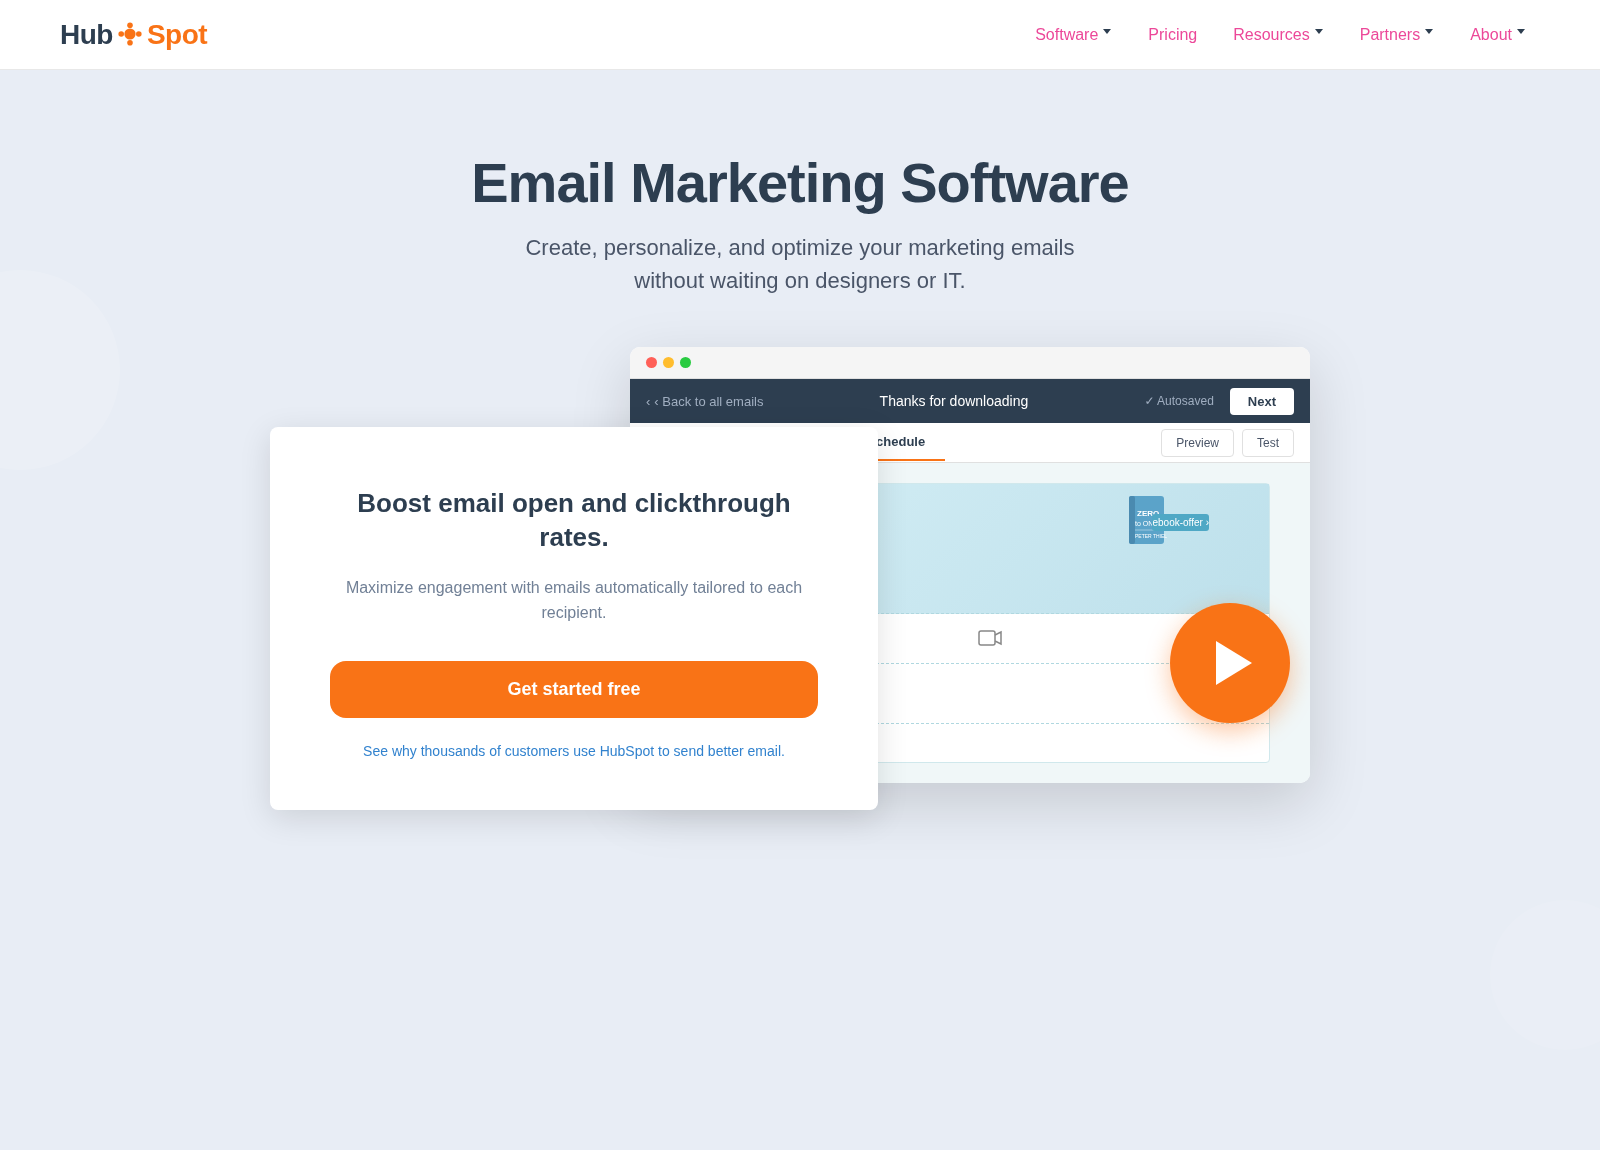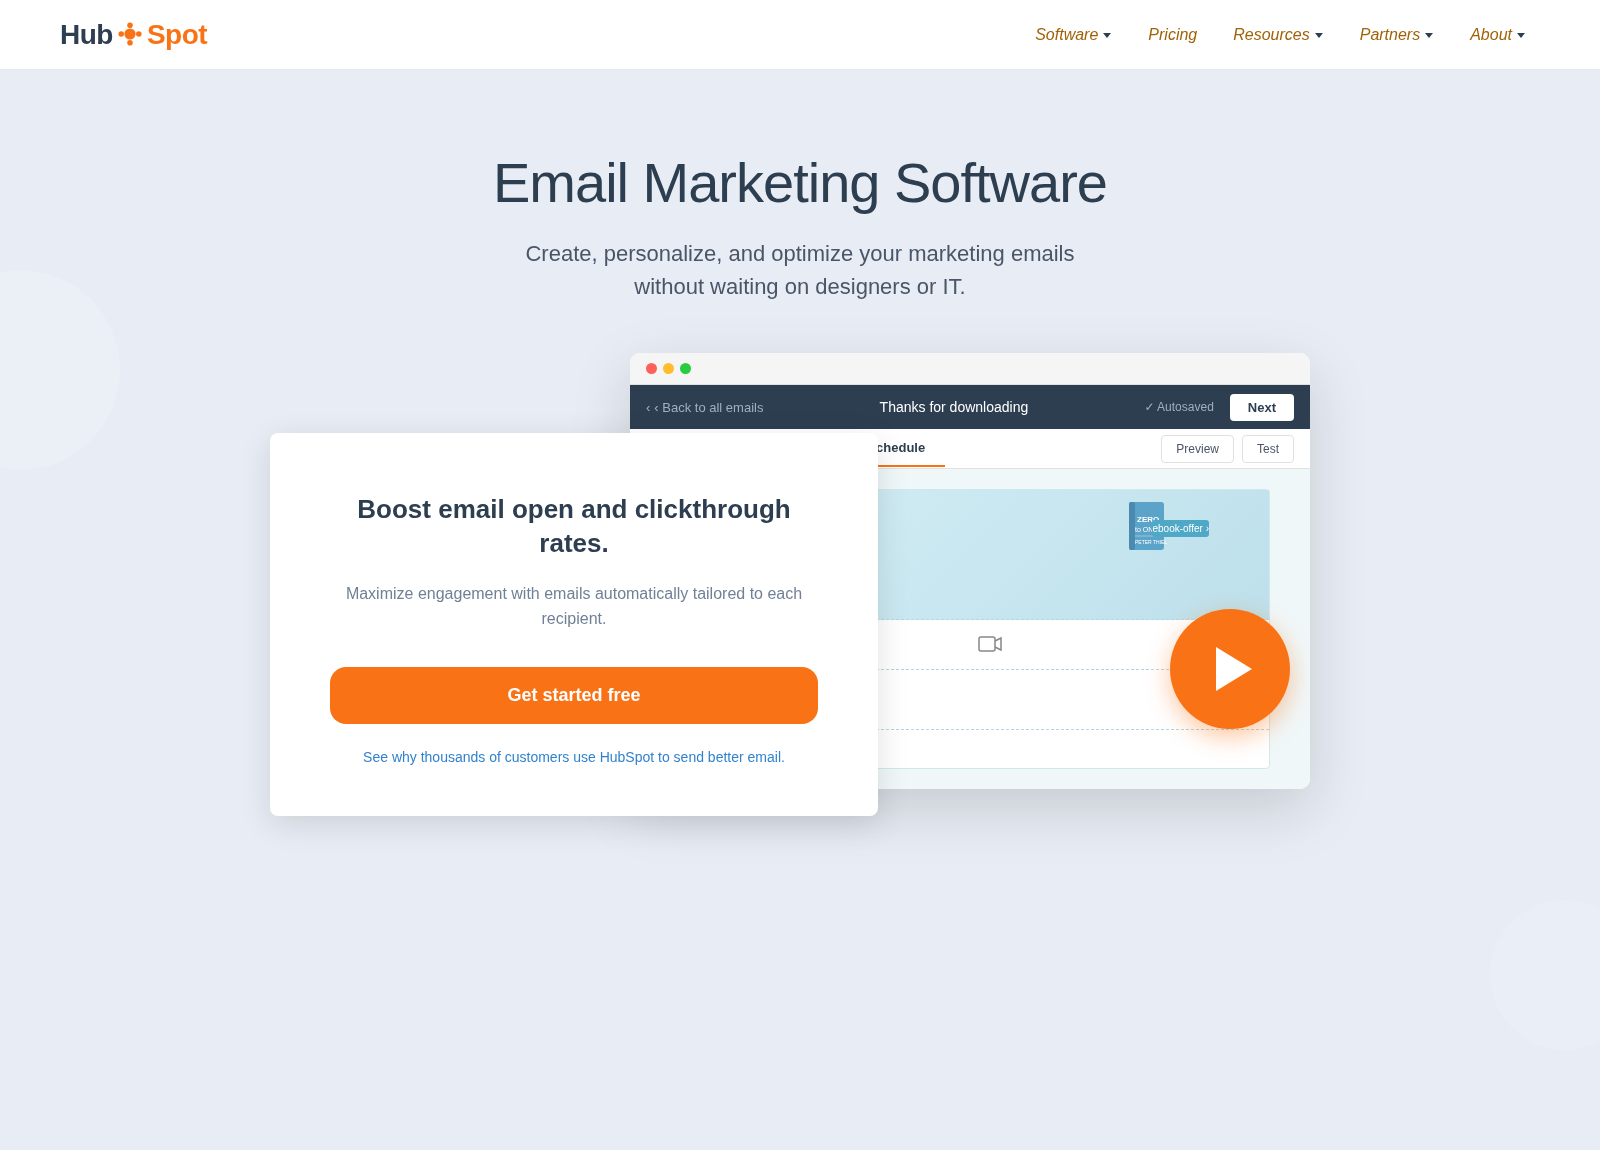--- a/index.html
+++ b/index.html
@@ -33,30 +33,28 @@
 
     .nav-links {
       display: flex;
       align-items: center;
       gap: 8px;
       list-style: none;
     }
 
     .nav-item {
       display: flex;
-      align-items: center;
       gap: 4px;
       padding: 8px 14px;
       cursor: pointer;
       border-radius: 4px;
-      color: #a16207;
+      color: #ec4899;
       font-size: 16px;
       font-weight: 500;
       transition: background 0.15s;
-      font-style: italic;
     }
 
     .nav-chevron {
       width: 10px;
       height: 10px;
       display: inline-block;
     }
 
     
     .hero {
@@ -64,24 +62,24 @@
       min-height: 1080px;
       display: flex;
       flex-direction: column;
       align-items: center;
       padding: 80px 60px 60px;
       position: relative;
     }
 
     .hero-title {
       font-size: 56px;
-      font-weight: 400;
+      font-weight: 700;
       color: #2d3e50;
       text-align: center;
-      margin-bottom: 22px;
+      margin-bottom: 16px;
       letter-spacing: -1px;
     }
 
     .hero-subtitle {
       font-size: 22px;
       color: #4a5568;
       text-align: center;
       max-width: 620px;
       line-height: 1.5;
       margin-bottom: 50px;

